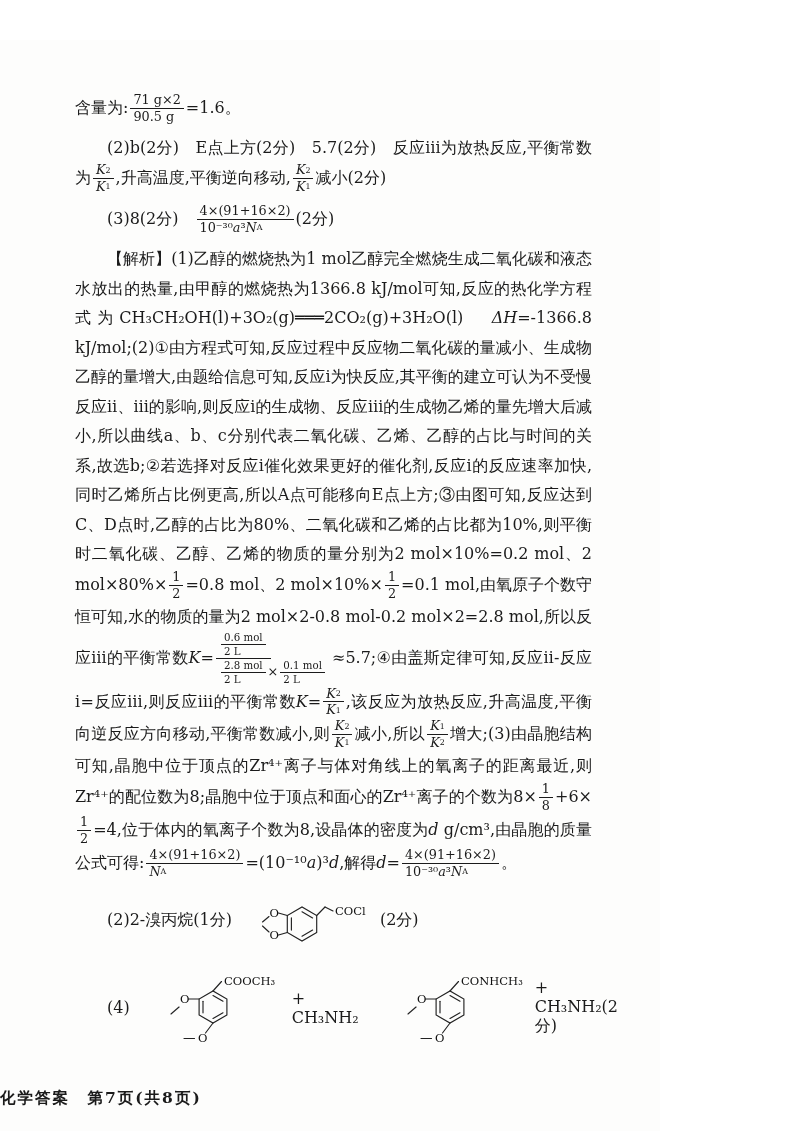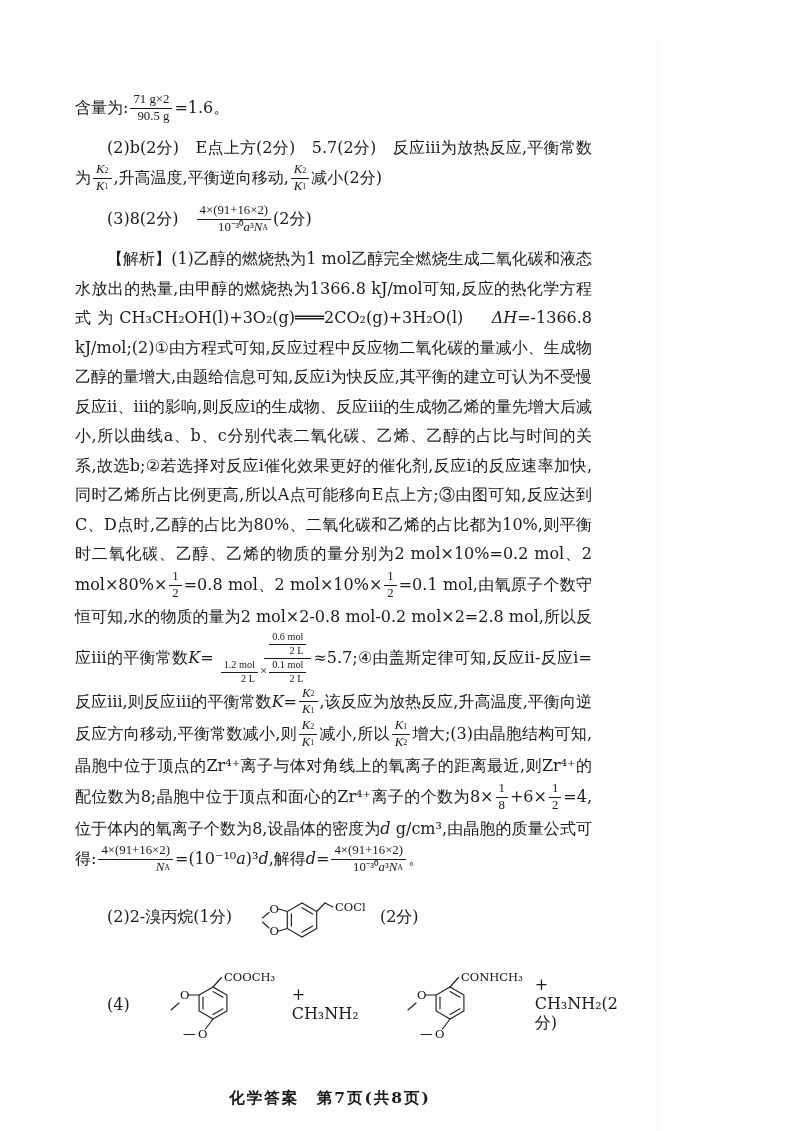--- a/index.html
+++ b/index.html
@@ -17,35 +17,35 @@
     font-size:16px;
   }
   .line{margin:8px 0;line-height:30px;}
   .para{margin:8px 0;line-height:29.5px;text-align:justify;}
   .indent{text-indent:2em;}
   .row{display:flex;align-items:center;gap:8px;padding-left:2em;margin:10px 0;}
   i{font-style:italic;}
   sub,sup{font-size:0.62em;}
   
   .fr{
-    display:inline-flex;flex-direction:column;align-items:flex-end;
+    display:inline-flex;flex-direction:column;align-items:flex-start;
     vertical-align:middle;font-size:0.8em;line-height:1.25;
-    text-indent:0;margin:0 2px;font-family:Liberation Serif, serif;
+    text-indent:0;margin:0 2px;
   }
   .fr .nu{border-bottom:1px solid #1b1b1b;padding:0 3px;display:inline-flex;align-items:center;justify-content:center;}
   .fr .de{padding:0 3px;display:inline-flex;align-items:center;justify-content:center;}
   
   svg.struct{flex:0 0 auto;}
   svg.struct line, svg.struct polygon, svg.struct path{stroke:#222;stroke-width:1.15;fill:none;stroke-linecap:round;}
   svg.struct text{font-family:"DejaVu Serif","Liberation Serif",serif;font-size:11.5px;fill:#111;stroke:none;}
   svg.arrow line{stroke:#222;stroke-width:1.3;}
   svg.arrow polygon{fill:#222;stroke:none;}
   .footer{
     position:absolute;left:0;right:0;top:1048px;
-    text-align:center;font-size:15.5px;font-weight:600;letter-spacing:2px;
+    text-align:left;font-size:15.5px;font-weight:600;letter-spacing:2px;
   }
   .bottom-rule{position:absolute;left:0;right:0;top:1122px;height:1px;background:#c7c7c7;}
 </style>
 </head>
 <body>
 
 <div class="page">
   <div class="content">
 
     <p class="line">含量为:<span class="fr">
@@ -86,21 +86,21 @@
           <span class="nu">1</span>
           <span class="de">2</span>
         </span>=0.1 mol,由氧原子个数守恒可知,水的物质的量为2 mol×2-0.8 mol-0.2 mol×2=2.8 mol,所以反应ⅲ的平衡常数<i>K</i>=<span class="fr">
           <span class="nu">
             <span class="fr">
               <span class="nu">0.6 mol</span>
               <span class="de">2 L</span>
             </span>
           </span>
           <span class="de"><span class="fr">
-              <span class="nu">1.2 mol</span>
+              <span class="nu">2.8 mol</span>
               <span class="de">2 L</span>
             </span>×<span class="fr">
               <span class="nu">0.1 mol</span>
               <span class="de">2 L</span>
             </span></span>
         </span>≈5.7;④由盖斯定律可知,反应ⅱ-反应ⅰ=反应ⅲ,则反应ⅲ的平衡常数<i>K</i>=<span class="fr">
           <span class="nu">
             <i>K</i>
             <sub>2</sub>
           </span>

